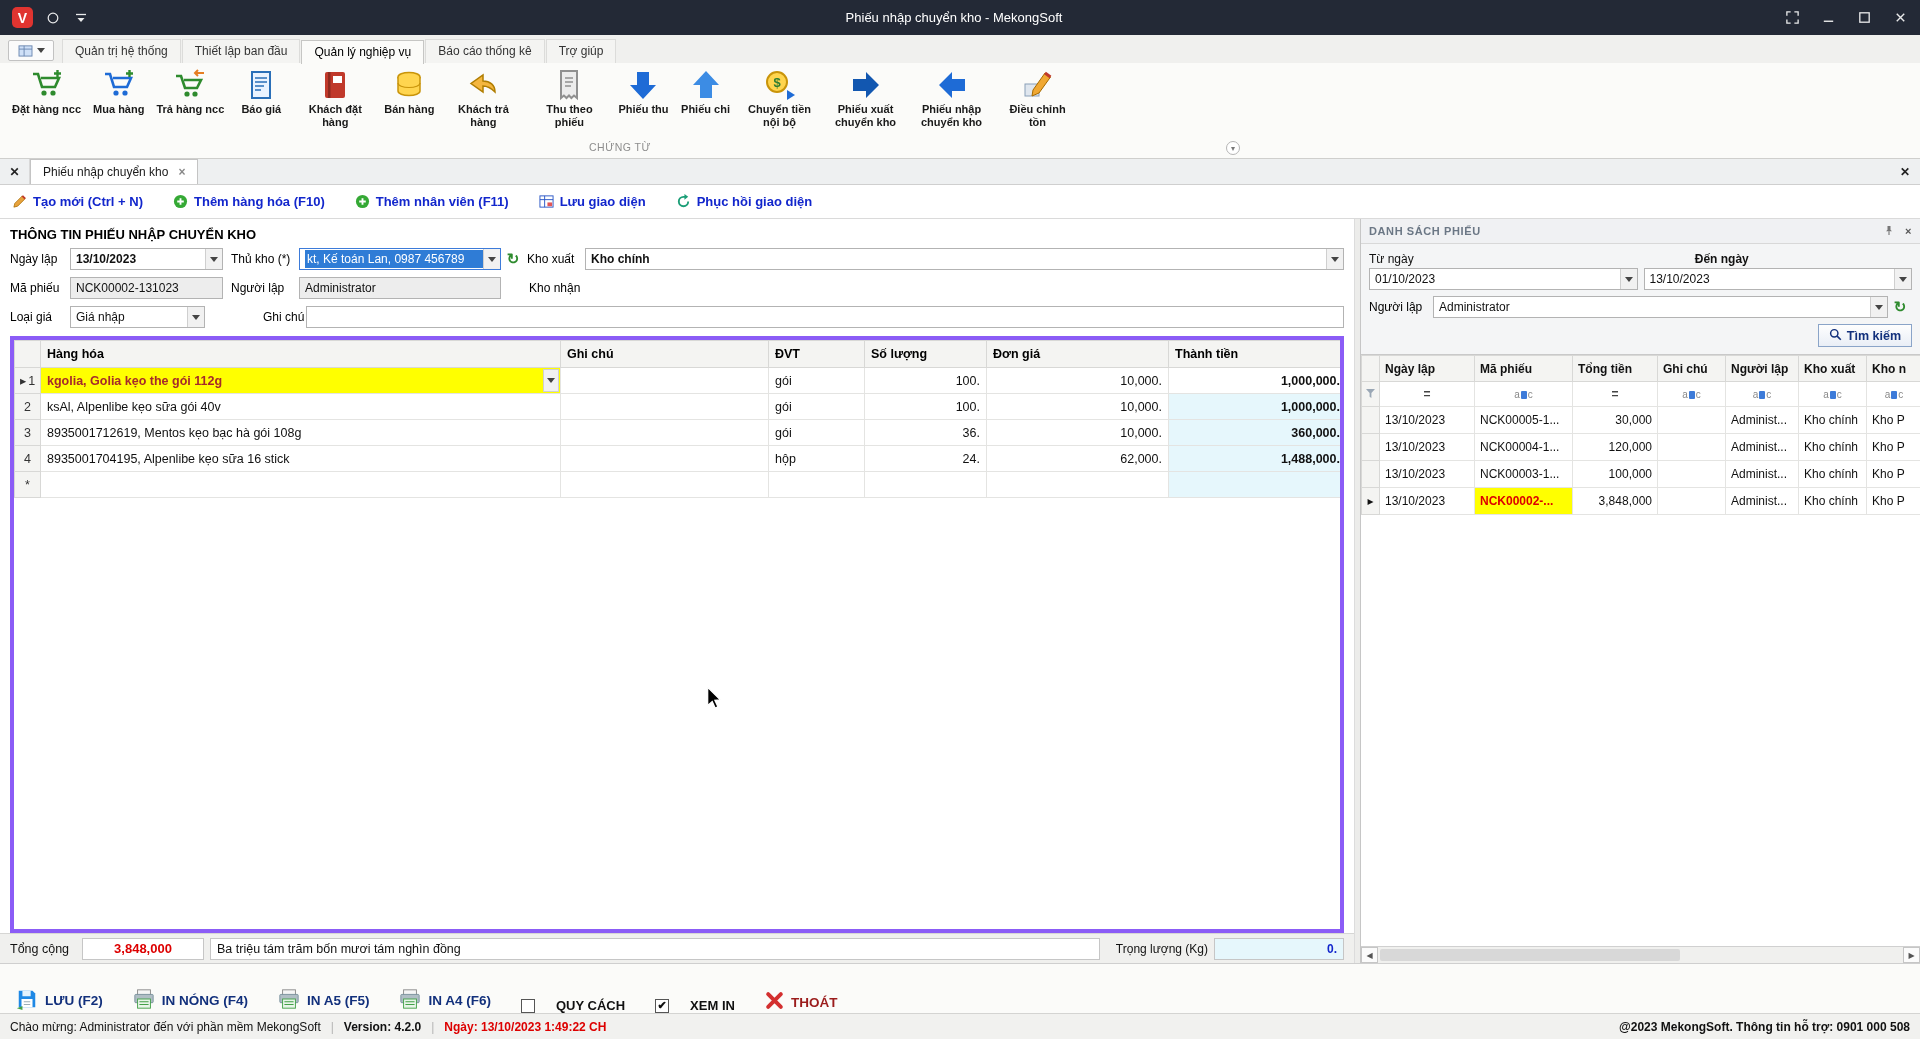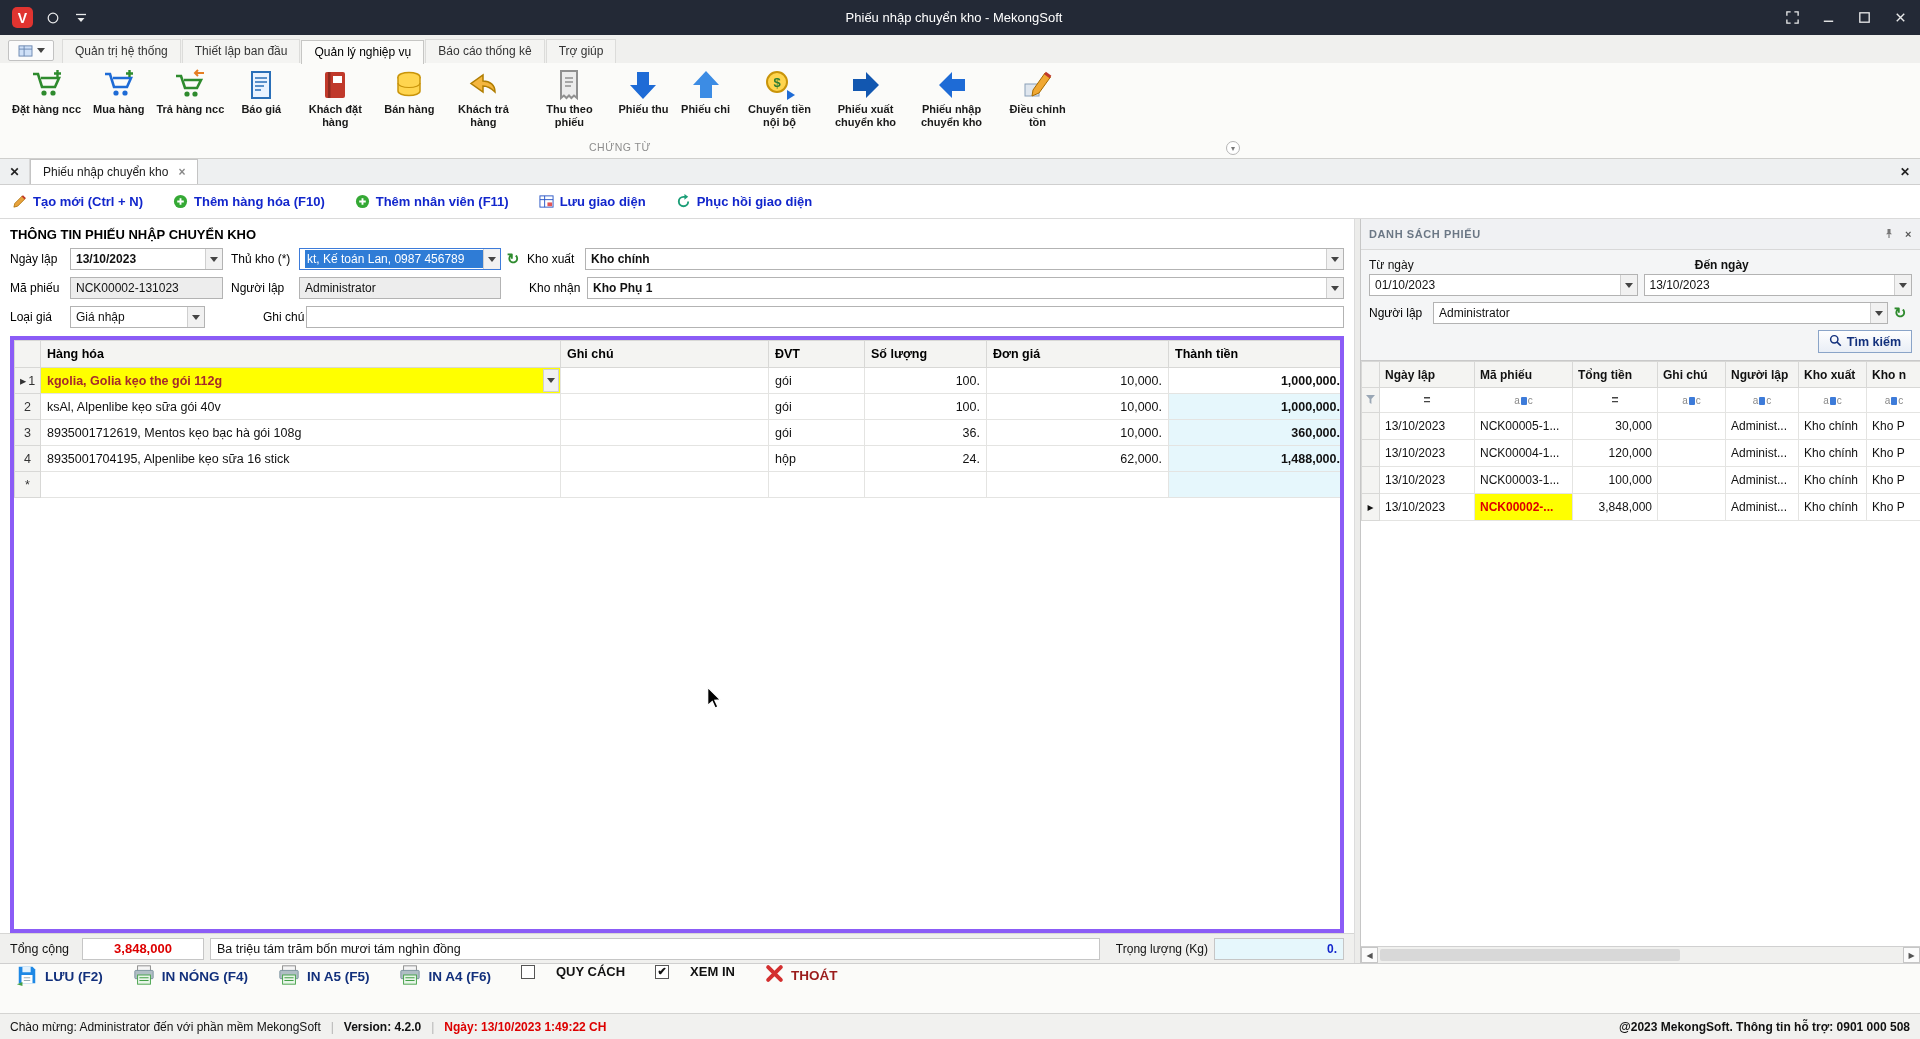--- a/index.html
+++ b/index.html
@@ -82,21 +82,21 @@
   
   .totals { height:30px; background:#f0f0ee; border-top:1px solid #d6d6d4; display:flex; align-items:center; padding:0 10px; gap:6px; flex:0 0 auto; }
   .t-label { width:66px; font-size:12.5px; }
   .t-amount { width:122px; height:22px; background:#fff; border:1px solid #c6c6c6; color:#dd0000; font-weight:bold; font-size:13px; display:flex; align-items:center; justify-content:center; }
   .t-words { flex:1; height:22px; background:#fff; border:1px solid #c6c6c6; display:flex; align-items:center; padding:0 6px; font-size:12.5px; }
   .t-wlabel { margin-left:10px; }
   .t-weight { width:130px; height:22px; background:#e6f7fc; border:1px solid #c6c6c6; color:#1226cc; font-weight:bold; display:flex; align-items:center; justify-content:flex-end; padding:0 6px; }
 
   
   .right-panel { width:560px; flex:0 0 auto; display:flex; flex-direction:column; background:#f4f5f6; border-left:1px solid #c6c6c6; }
-  .rp-header { height:31px; background:#f0f1f3; border-bottom:1px solid #d8d8d8; display:flex; align-items:center; padding:0 8px; color:#6b7785; font-size:11px; font-weight:bold; letter-spacing:.6px; }
+  .rp-header { height:25px; background:#f0f1f3; border-bottom:1px solid #d8d8d8; display:flex; align-items:center; padding:0 8px; color:#6b7785; font-size:11px; font-weight:bold; letter-spacing:.6px; }
   .rp-hicons { margin-left:auto; display:flex; gap:10px; align-items:center; color:#555; }
   .rp-filters { padding:5px 8px 7px; }
   .rp-lblrow { display:flex; height:19px; align-items:center; font-size:12px; }
   .rp-lblrow .l2 { margin-left:281px;font-weight:bold; }
   .rp-inrow { display:flex; gap:6px; margin-bottom:6px; }
   .rp-inrow .field { width:270px; }
   .rp-user { display:flex; align-items:center; margin-bottom:6px; }
   .rp-user .flabel { width:64px; }
   .rp-user .field { flex:1; }
   .rp-search-row { display:flex; justify-content:flex-end; }
@@ -110,21 +110,21 @@
   .f-eq { font-weight:bold; color:#444; }
   .f-abc { font-size:10px; color:#888; display:inline-flex; align-items:center; gap:1px; }
   .f-abc .fb { width:6px; height:8px; background:#3d7bd9; display:inline-block; border-radius:1px; }
   td.hl { background:#ffff00; color:#dd0000; font-weight:bold; }
   .rp-scroll { height:17px; background:#f0f0ee; border-top:1px solid #d0d0d0; display:flex; flex:0 0 auto; }
   .sarrow { width:17px; border:1px solid #c6c6c6; background:#fbfbfb; display:flex; align-items:center; justify-content:center; font-size:8px; color:#555; cursor:pointer; }
   .strack { flex:1; position:relative; }
   .sthumb { position:absolute; top:2px; bottom:2px; left:2px; width:300px; background:#d8d8d8; border-radius:2px; }
 
   
-  .bottombar { height:50px; background:#fbfbf9; border-top:1px solid #cfcfcf; display:flex; align-items:flex-start; gap:30px; padding:0 16px; flex:0 0 auto; }
+  .bottombar { height:50px; background:#fbfbf9; border-top:1px solid #cfcfcf; display:flex; align-items:flex-end; gap:30px; padding:0 16px; flex:0 0 auto; }
   .bb-btn { display:flex; align-items:center; gap:7px; color:#12307c; font-weight:bold; font-size:13.5px; cursor:pointer; }
   .bb-check { display:flex; align-items:center; gap:21px; font-weight:bold; font-size:13px; color:#111; cursor:pointer; }
   .cb { width:14px; height:14px; border:1px solid #555; background:#fff; display:flex; align-items:center; justify-content:center; font-size:11px; line-height:1; }
   .bb-exit { display:flex; align-items:center; gap:7px; color:#9b1c1c; font-weight:bold; font-size:13.5px; cursor:pointer; }
 
   
   .statusbar { height:26px; background:#f1f1ef; border-top:1px solid #d4d4d2; display:flex; align-items:center; gap:10px; padding:0 10px; font-size:12px; flex:0 0 auto; }
   .sb-div { color:#b5b5b5; }
   .sb-version { font-weight:bold; }
   .sb-date { color:#dd0000; font-weight:bold; }
@@ -390,26 +390,20 @@
           <span class="flabel w60">Mã phiếu</span>
           <div class="field ro f153">
             <span class="val">NCK00002-131023</span>
           </div>
           <span class="flabel w68">Người lập</span>
           <div class="field ro f202">
             <span class="val">Administrator</span>
           </div>
           <span class="sp26"></span>
           <span class="flabel w58" style="margin-left:2px;">Kho nhận</span>
-          <div class="field bold fgrow">
-            <span class="val">Kho Phụ 1</span>
-            <span class="combo-btn">
-                <span class="tri"></span>
-              </span>
-          </div>
         </div>
 
         <div class="frow">
           <span class="flabel w60">Loại giá</span>
           <div class="field f135">
             <span class="val">Giá nhập</span>
             <span class="combo-btn">
                 <span class="tri"></span>
               </span>
           </div>

